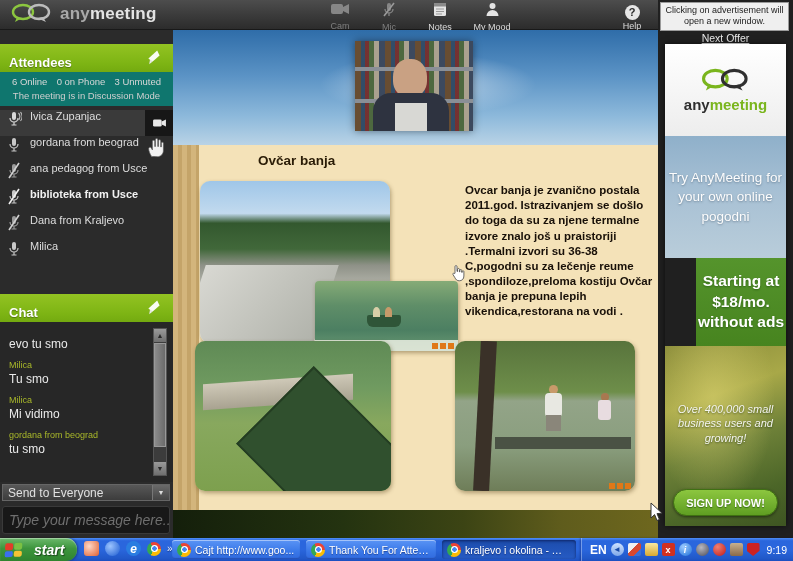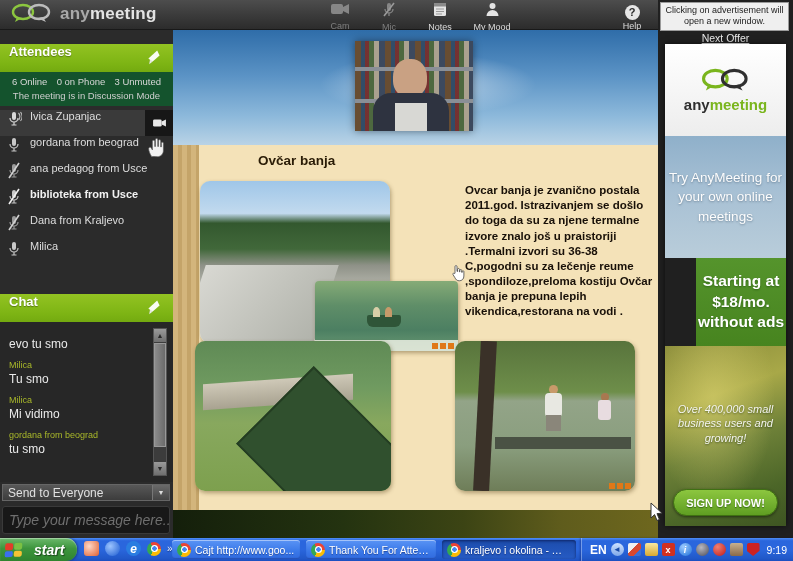--- a/index.html
+++ b/index.html
@@ -19,24 +19,24 @@
   .tb-dim .lbl { color:#7e7e7e; } .tb-lit .lbl { color:#dcdcdc; }
   .help-circle { display:inline-flex; width:15px; height:15px; border-radius:50%;
     background:#e6e6e6; color:#2b2b2b; font-weight:bold; font-size:11px;
     align-items:center; justify-content:center; }
 
   
   .sidebar { position:absolute; left:0; top:30px; width:173px; height:508px; background:#2b2b2b; }
   .panel-header { position:absolute; left:0; width:186px; height:36px;
     background:linear-gradient(180deg,#93c322 0%,#7db414 55%,#6aa00c 100%);
     clip-path:polygon(0 0,100% 0,calc(100% - 15px) 100%,0 100%);
-    display:flex; padding:0 0 0 9px; }
+    display:flex; align-items:center; padding:0 0 0 9px; }
   .panel-header .ph-title { color:#fff; font-size:13px; font-weight:bold; text-shadow:0 1px 1px rgba(0,0,0,.35); }
   .panel-header svg { position:absolute; right:24px; top:5px; }
-  .att-status { position:absolute; left:0; top:42px; width:173px; height:34px; background:#14532d;
+  .att-status { position:absolute; left:0; top:42px; width:173px; height:34px; background:#0f766e;
     color:#d8d8d8; font-size:9.5px; text-align:center; padding-top:4px; }
   .att-status .row1 { display:flex; justify-content:space-between; padding:0 12px; }
   .att-status .row2 { margin-top:3px; color:#cfcfcf; }
   .att-list { position:absolute; left:0; top:80px; width:173px; }
   .att-row { position:relative; height:26px; display:flex; padding-left:6px; }
   .att-row.hl { background:#3a3a3a; }
   .att-name { color:#dddddd; font-size:11px; margin-left:8px; white-space:nowrap; }
   .att-name.b { font-weight:bold; color:#f2f2f2; }
   .cam-box { position:absolute; right:0; top:0; width:28px; height:26px; background:#171717;
     display:flex; align-items:center; justify-content:center; }
@@ -439,21 +439,21 @@
       <div class="ad-logo">
         <svg width="52" height="26" viewBox="0 0 44 22">
           <ellipse cx="13" cy="9" rx="10" ry="7" fill="none" stroke="#7ab51d" stroke-width="2.6"></ellipse>
           <path d="M7 14 L5 19 L12 15" fill="#7ab51d"></path>
           <ellipse cx="29" cy="9" rx="10" ry="7" fill="none" stroke="#2f2f2f" stroke-width="2.6"></ellipse>
           <path d="M33 14 L36 19 L27 15" fill="#2f2f2f"></path>
         </svg>
         <span class="ad-brand"><span class="any">any</span><span class="meet">meeting</span></span>
       </div>
       <div class="ad-sky">
-        <span>Try AnyMeeting for your own online meetings</span>
+        <span>Try AnyMeeting for your own online pogodni</span>
       </div>
       <div class="ad-price">
         <span>Starting at $18/mo. without ads</span>
       </div>
       <div class="ad-bottom">
         <div class="ad-social">Over 400,000 small business users and growing!</div>
         <div class="cta">SIGN UP NOW!</div>
       </div>
     </div>
   </div>

